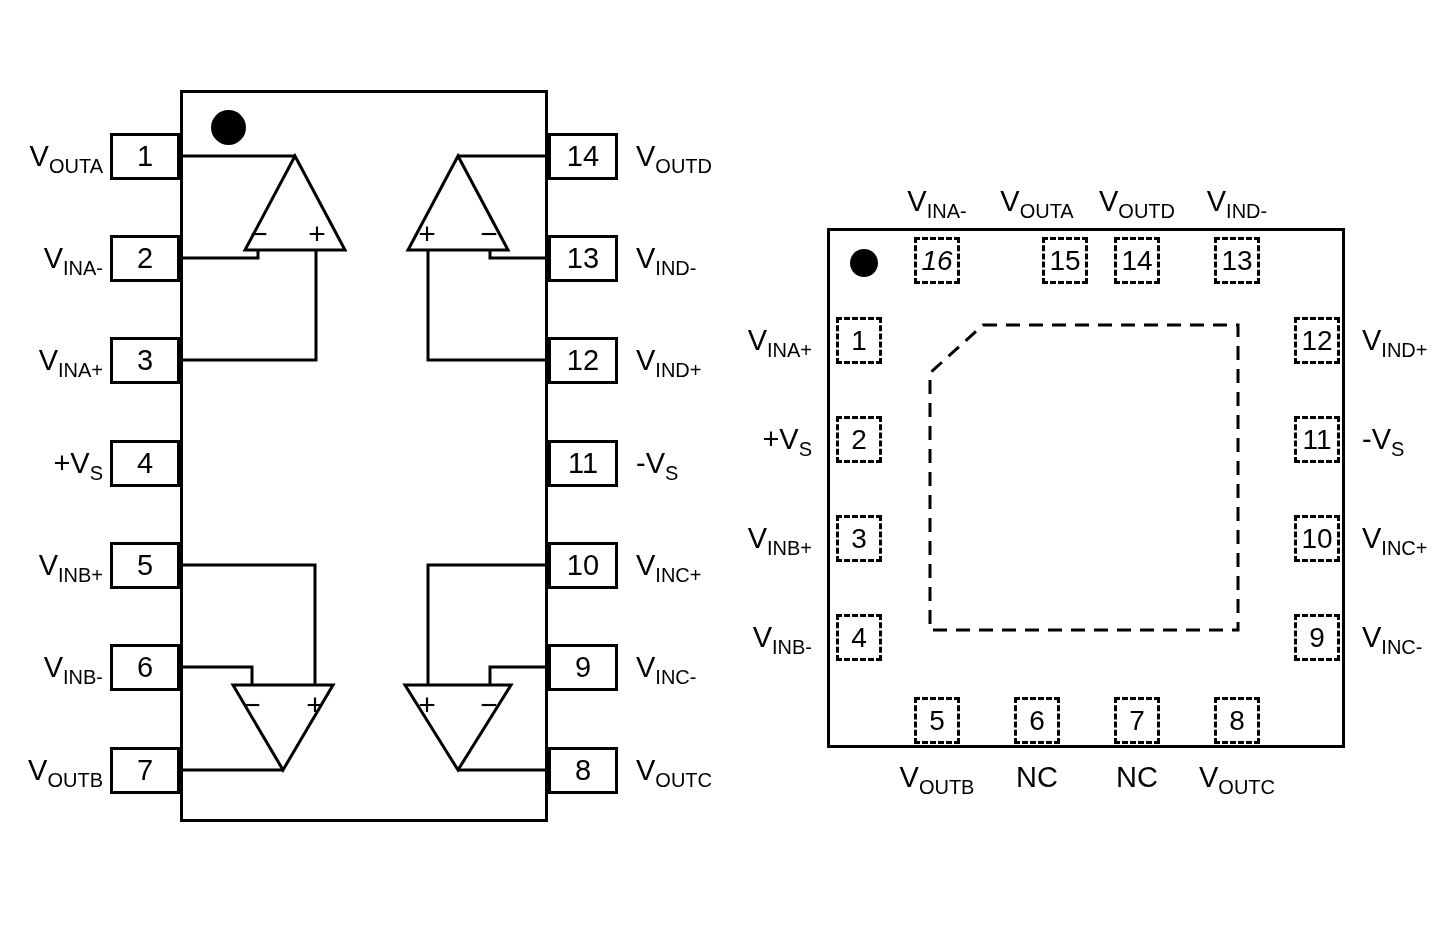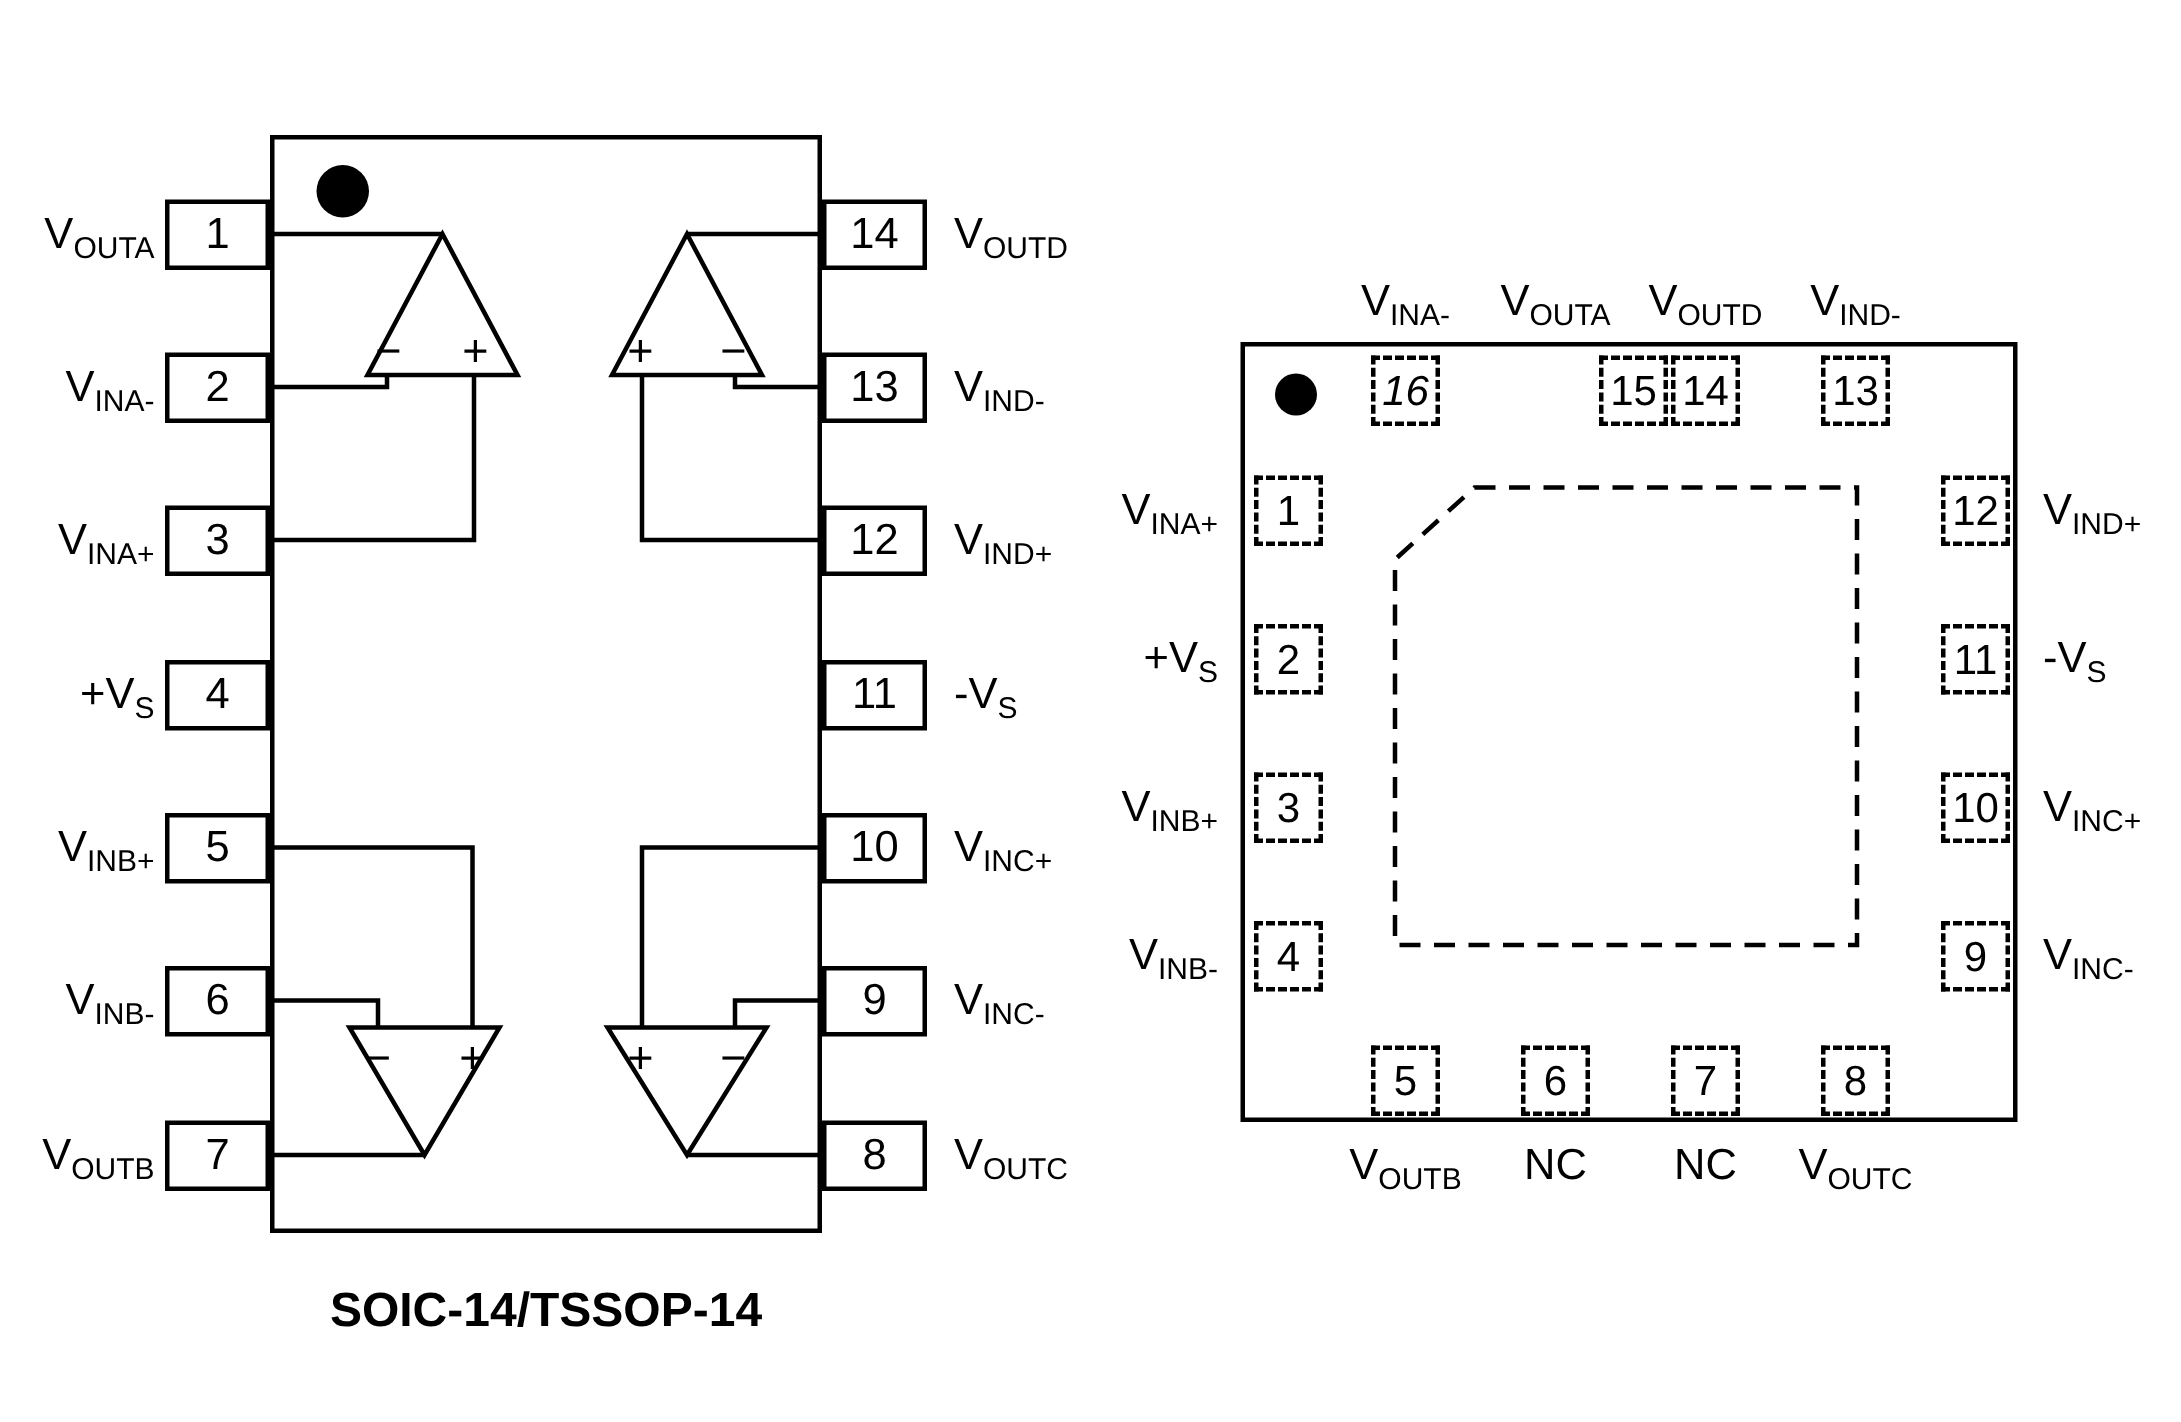--- a/index.html
+++ b/index.html
@@ -94,24 +94,23 @@
   <div class="pinbox" style="left:548px; top:747px;">8</div>
 
   <div class="lbl" style="left:636px; top:139px;"><span>V</span><sub>OUTD</sub></div>
   <div class="lbl" style="left:636px; top:241px;"><span>V</span><sub>IND-</sub></div>
   <div class="lbl" style="left:636px; top:343px;"><span>V</span><sub>IND+</sub></div>
   <div class="lbl" style="left:636px; top:446px;"><span>-V</span><sub>S</sub></div>
   <div class="lbl" style="left:636px; top:548px;"><span>V</span><sub>INC+</sub></div>
   <div class="lbl" style="left:636px; top:650px;"><span>V</span><sub>INC-</sub></div>
   <div class="lbl" style="left:636px; top:753px;"><span>V</span><sub>OUTC</sub></div>
 
-  <div class="cap" style="left:180px; top:855px; width:368px;">SOIC-14/TSSOP-14</div>
 
   <div class="qpin" style="left:914px;  top:237px;font-style:italic;">16</div>
-  <div class="qpin" style="left:1066px; top:237px;">15</div>
+  <div class="qpin" style="left:1042px; top:237px;">15</div>
   <div class="qpin" style="left:1114px; top:237px;">14</div>
   <div class="qpin" style="left:1214px; top:237px;">13</div>
 
   <div class="lbl c" style="left:862px;  top:184px; width:150px;"><span>V</span><sub>INA-</sub></div>
   <div class="lbl c" style="left:962px;  top:184px; width:150px;"><span>V</span><sub>OUTA</sub></div>
   <div class="lbl c" style="left:1062px; top:184px; width:150px;"><span>V</span><sub>OUTD</sub></div>
   <div class="lbl c" style="left:1162px; top:184px; width:150px;"><span>V</span><sub>IND-</sub></div>
 
   <div class="qpin" style="left:836px; top:317px;">1</div>
   <div class="qpin" style="left:836px; top:416px;">2</div>

